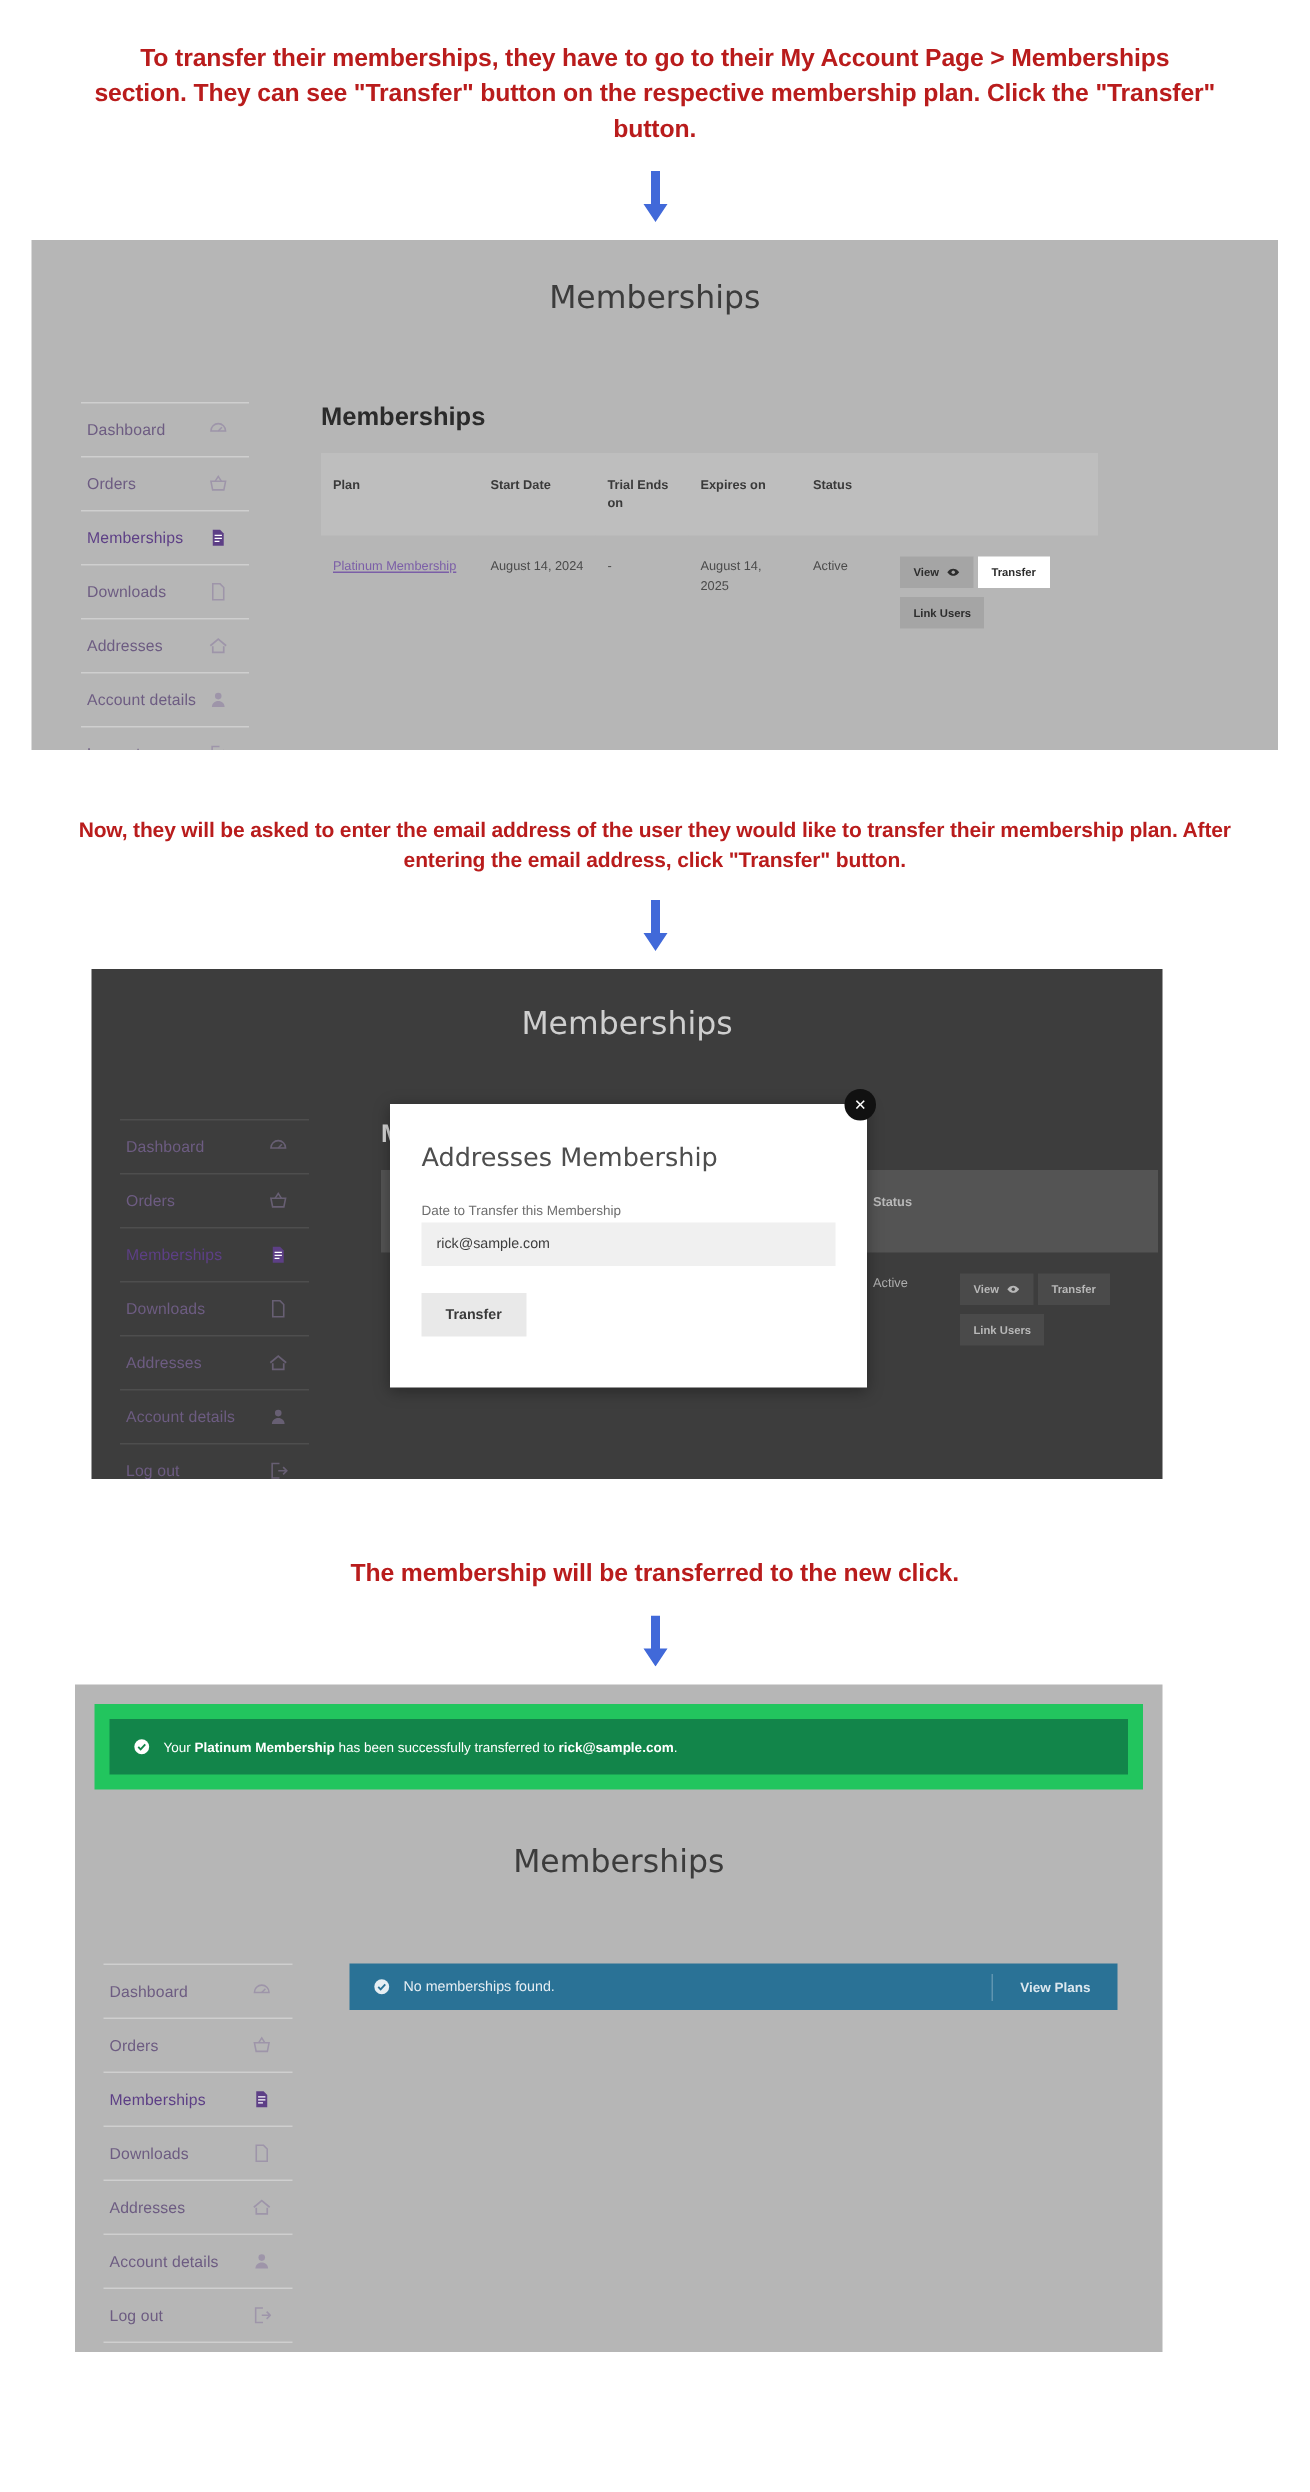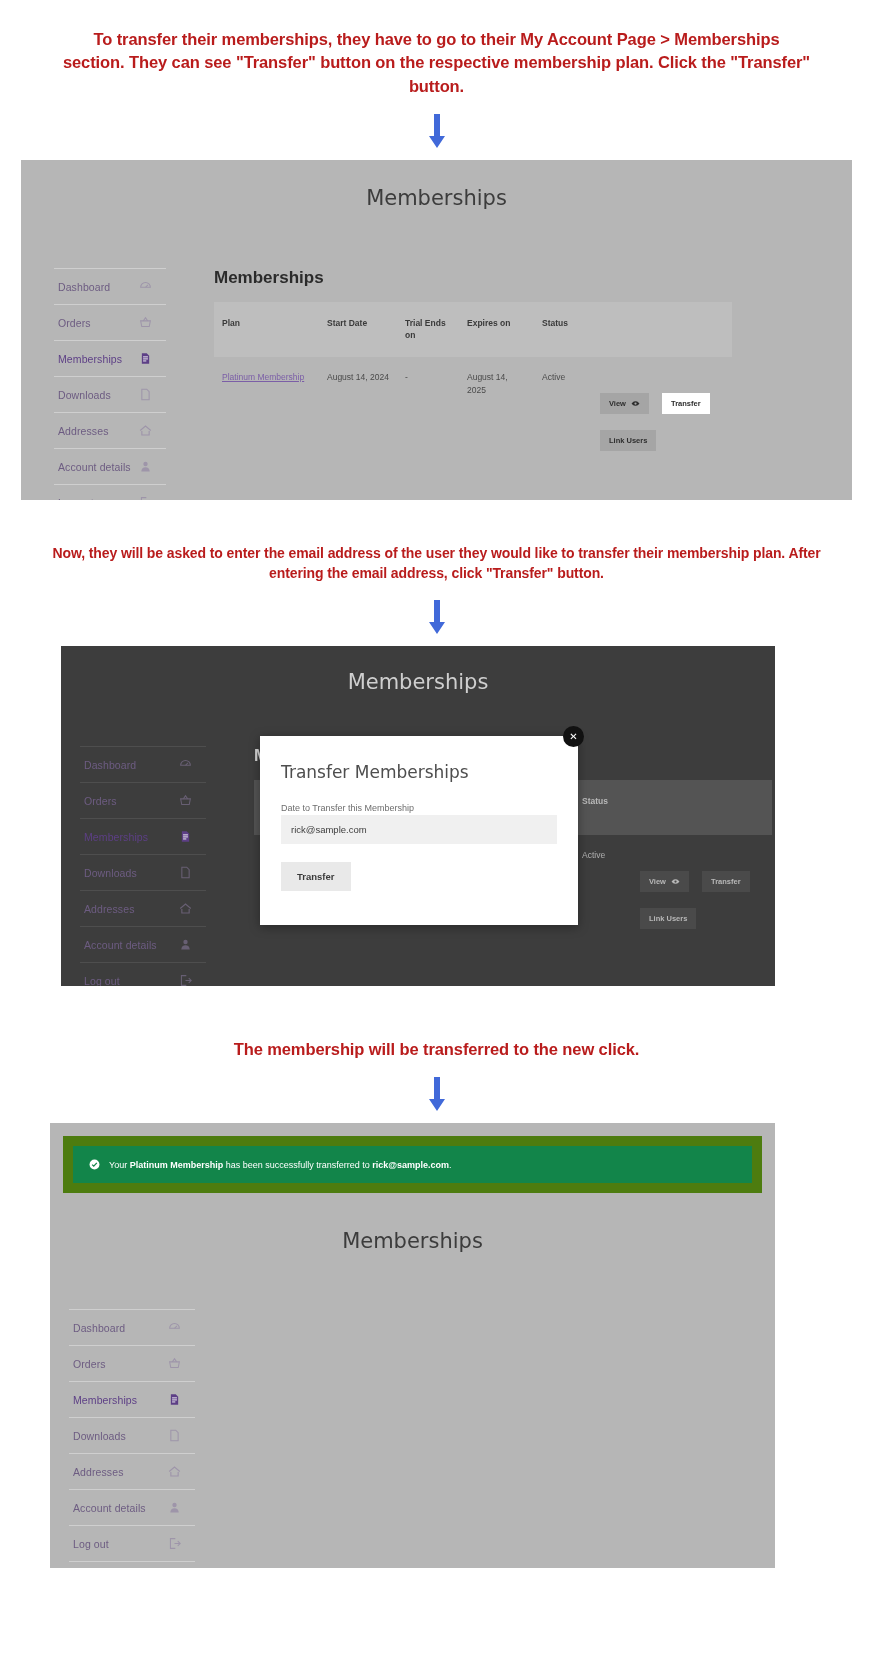--- a/index.html
+++ b/index.html
@@ -92,21 +92,21 @@
     padding: 14px 6px 14px 8px;
     vertical-align: top;
     line-height: 1.45;
   }
   .plan-link { color: #7b5ea7; text-decoration: underline; display: inline-block; line-height: 1.5; }
   .panel-dark .m-heading { color: #d6d6d6; }
   .panel-dark .m-table th { color: #b9b9b9; }
   .panel-dark .m-table td { color: #b0b0b0; }
   .panel-dark .plan-link { color: #8f74bd; }
 
-  .btn-row { display: flex; align-items: flex-end; gap: 13px; flex-wrap: wrap; margin-top: 22px; }
+  .btn-row { display: flex; align-items: flex-end; gap: 3px; flex-wrap: wrap; }
   .wc-btn {
     background: #a5a5a5;
     color: #2d2d2d;
     font-size: 7.5px;
     font-weight: bold;
     padding: 6px 9px;
     display: inline-flex;
     align-items: center;
     gap: 5px;
     white-space: nowrap;
@@ -155,21 +155,21 @@
     border-radius: 50%;
     background: #111111;
     color: #ffffff;
     display: flex; align-items: center; justify-content: center;
     font-size: 10px;
     right: -6px; top: -10px;
     font-family: "Liberation Sans", sans-serif;
   }
 
   
-  .notice-white-wrap { background: #4d7c0f; }
+  .notice-white-wrap { background: #22c55e; }
   .notice-success {
     background: #12854a;
     color: #ffffff;
     font-size: 9px;
     display: flex;
     align-items: center;
     gap: 9px;
     padding: 13px 16px;
   }
   .notice-info {
@@ -414,21 +414,21 @@
               </div>
             </td>
           </tr>
         </tbody>
       </table>
     </section>
   </div>
 
   <div class="modal" style="left:199px; top:90px; width:318px; padding:26px 21px 34px 21px;">
     <div class="modal-close">✕</div>
-    <h3 class="modal-title">Transfer Memberships</h3>
+    <h3 class="modal-title">Addresses Membership</h3>
     <label class="modal-label">Date to Transfer this Membership</label>
     <input class="modal-input" type="text" value="rick@sample.com" style="">
     <div>
       <button class="modal-submit">Transfer</button>
     </div>
   </div>
 </div>
 
 <div style="padding:52px 0 6px;">
   <p class="caption caption-3">The membership will be transferred to the new click.</p>
@@ -501,14 +501,26 @@
       </div>
       <div class="nav-item" style="border-bottom:1px solid rgba(255,255,255,0.35);">
         <span>Log out</span>
         <svg class="nav-ico" viewBox="0 0 16 16">
           <path d="M9 2H3v12h6" fill="none" stroke="#8b7ba0" stroke-width="1.3"></path>
           <path d="M8 8h7M12 5l3 3-3 3" fill="none" stroke="#8b7ba0" stroke-width="1.3"></path>
         </svg>
       </div>
     </nav>
 
+    <section class="wc-main" style="padding:0 30px 0 38px;">
+      <div class="notice-info">
+        <span class="info-text">
+          <svg class="chk" viewBox="0 0 16 16">
+            <circle cx="8" cy="8" r="7.2" fill="#e6eef3"></circle>
+            <path d="M4.6 8.2 L6.9 10.5 L11.4 5.6" stroke="#2a7296" stroke-width="1.8" fill="none"></path>
+          </svg>
+          <span>No memberships found.</span>
+        </span>
+        <a class="info-action">View Plans</a>
+      </div>
+    </section>
   </div>
 </div>
 
 </body></html>

